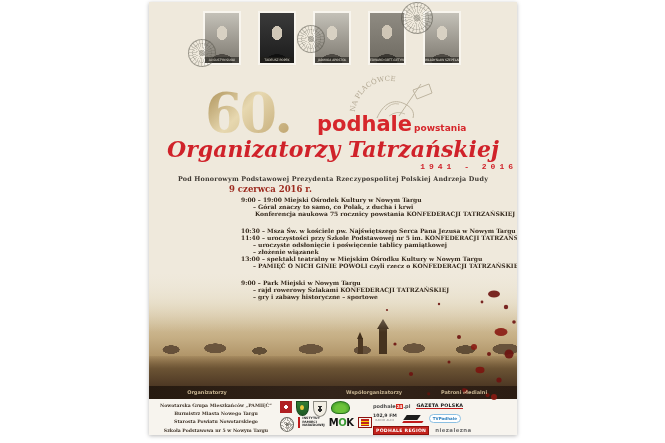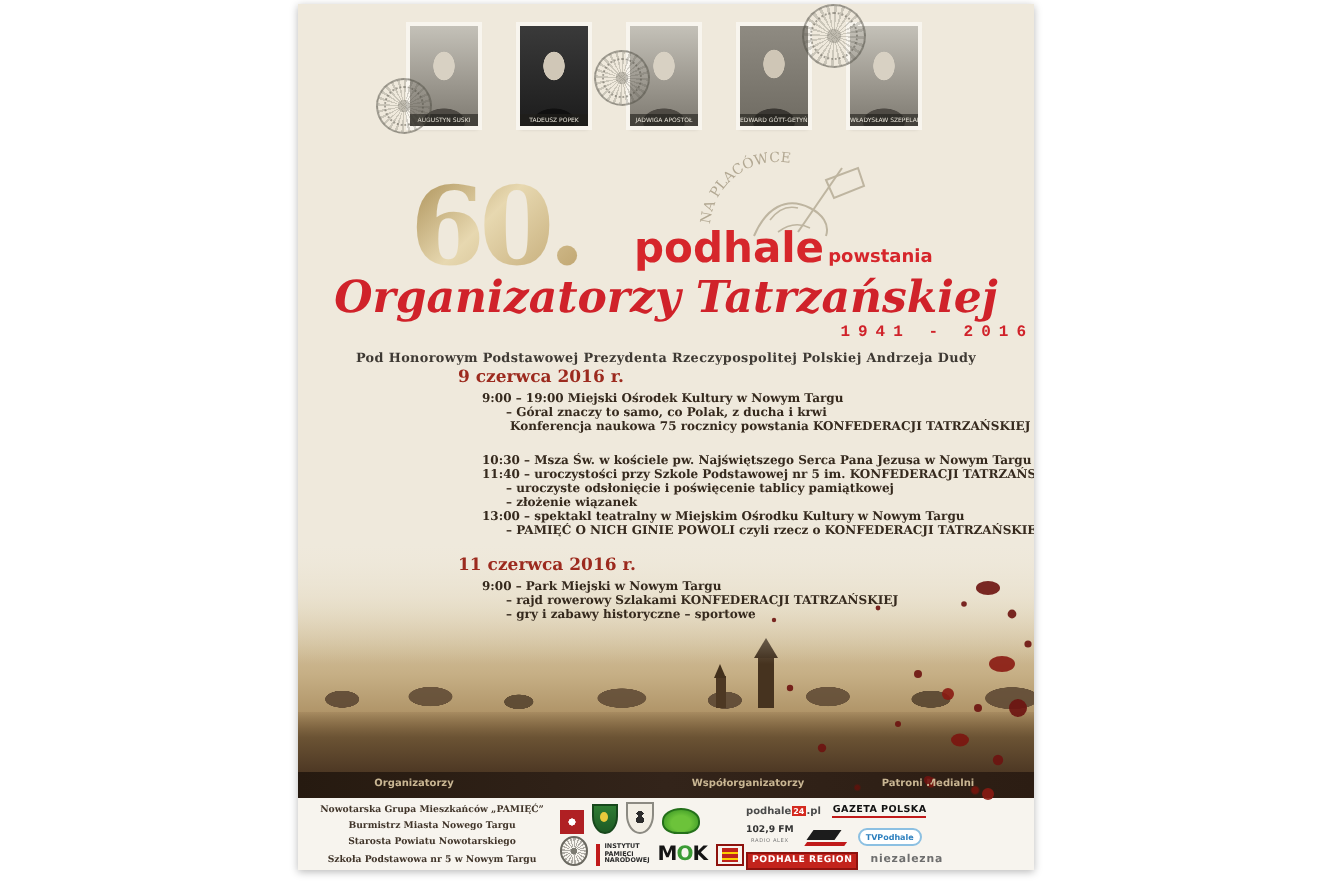--- a/index.html
+++ b/index.html
@@ -105,21 +105,21 @@
     font-family:"DejaVu Sans", sans-serif;text-align:center;}
   .strip .h-org{left:18px;width:80px;}
   .strip .h-coorg{left:175px;width:100px;}
   .strip .h-media{left:272px;width:86px;}
 
   .logoband{position:absolute;left:0;right:0;top:397px;bottom:0;background:#f7f4ee;}
   .org-text{position:absolute;left:6px;top:3px;width:122px;text-align:center;color:#41352a;
     font-size:4.6px;line-height:8.2px;font-weight:bold;}
 
   .coorg{position:absolute;left:131px;top:2px;width:92px;font-family:"DejaVu Sans", sans-serif;}
-  .coorg .row{display:flex;align-items:flex-end;gap:4px;height:16px;}
+  .coorg .row{display:flex;align-items:flex-start;gap:4px;height:16px;}
   .logo-red{width:12px;height:12px;background:#b02023;position:relative;}
   .logo-red::after{content:"";position:absolute;left:3px;top:3px;width:6px;height:6px;
     background:radial-gradient(circle,#fff 0 40%,transparent 45%);}
   .crest-green{width:11px;height:13px;background:linear-gradient(#2f7c33,#1e5a24);
     border:1px solid #17471c;border-radius:0 0 55% 55%/0 0 65% 65%;position:relative;}
   .crest-green::after{content:"";position:absolute;left:3px;top:3px;width:4px;height:5px;
     background:#e8c93c;border-radius:50%;}
   .crest-eagle{width:12px;height:14px;background:#f2eee4;border:1px solid #8c8a82;
     border-radius:0 0 55% 55%/0 0 65% 65%;position:relative;}
   .crest-eagle::after{content:"";position:absolute;left:2.5px;top:3px;width:6px;height:7px;
@@ -229,21 +229,20 @@
       </div>
       <div class="sched-section">
         <div class="sched-line ind0">10:30 – Msza Św. w kościele pw. Najświętszego Serca Pana Jezusa w Nowym Targu</div>
         <div class="sched-line ind0">11:40 – uroczystości przy Szkole Podstawowej nr 5 im. KONFEDERACJI TATRZAŃSKIEJ w Nowym Targu</div>
         <div class="sched-line ind1">– uroczyste odsłonięcie i poświęcenie tablicy pamiątkowej</div>
         <div class="sched-line ind1">– złożenie wiązanek</div>
         <div class="sched-line ind0">13:00 – spektakl teatralny w Miejskim Ośrodku Kultury w Nowym Targu</div>
         <div class="sched-line ind1">– PAMIĘĆ O NICH GINIE POWOLI czyli rzecz o KONFEDERACJI TATRZAŃSKIEJ autor Stanisław Apostoł</div>
       </div>
       <div class="sched-section">
-        <div class="sched-date">11 czerwca 2016 r.</div>
         <div class="sched-line ind0">9:00 – Park Miejski w Nowym Targu</div>
         <div class="sched-line ind1">– rajd rowerowy Szlakami KONFEDERACJI TATRZAŃSKIEJ</div>
         <div class="sched-line ind1">– gry i zabawy historyczne – sportowe</div>
       </div>
     </div>
 
     <div class="strip">
       <span class="h-org">Organizatorzy</span>
       <span class="h-coorg">Współorganizatorzy</span>
       <span class="h-media">Patroni Medialni</span>

